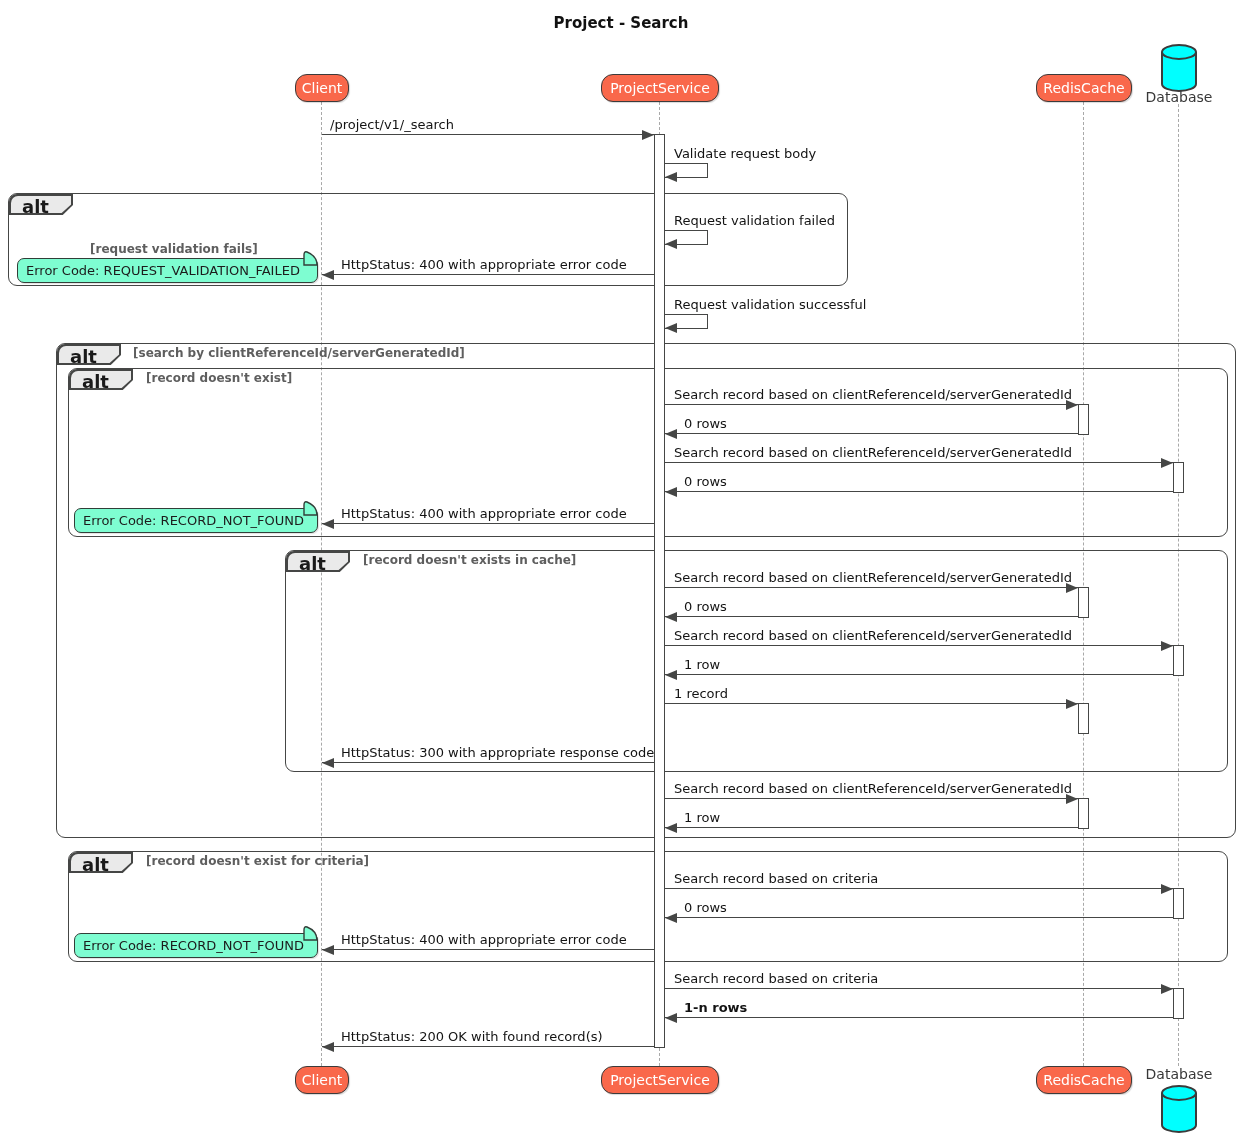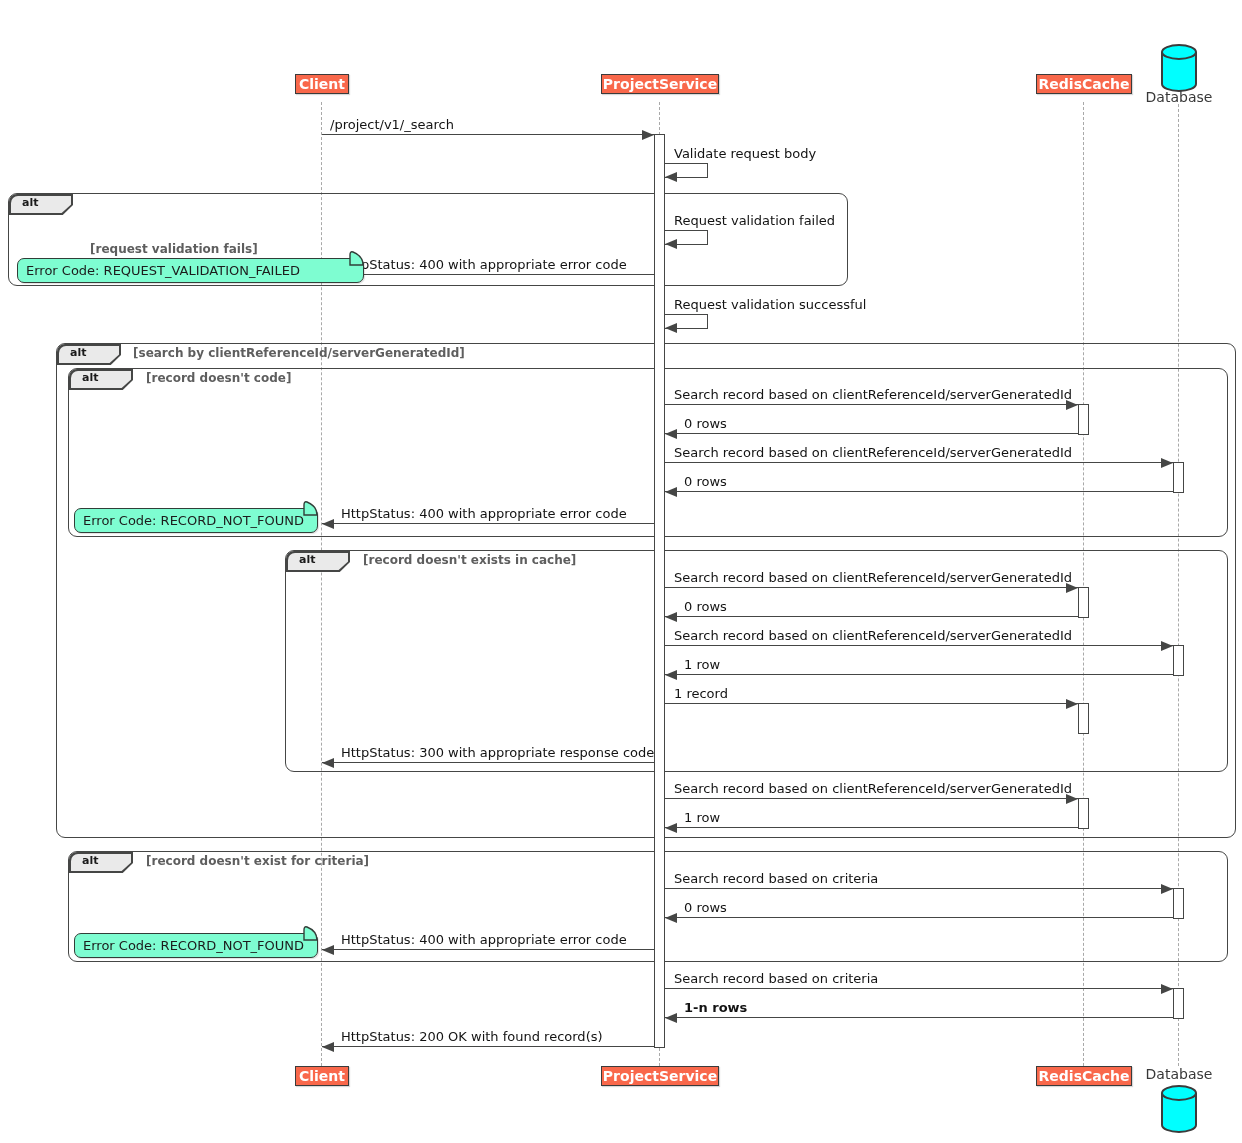--- a/index.html
+++ b/index.html
@@ -6,56 +6,56 @@
   #canvas {
     position:relative; width:1242px; height:1143px; background:#ffffff;
     font-family:"DejaVu Sans", "Liberation Sans", sans-serif; overflow:hidden;
   }
   .title {
     position:absolute; top:14px; left:0; width:1242px; text-align:center;
     font-size:15px; font-weight:bold; color:#111;
   }
   .lifeline { position:absolute; width:0; border-left:1px dashed #a9a9a9; }
   .participant {
-    position:absolute; height:20px; background:#f9684b; border:1.6px solid #3b3b3b;
-    border-radius:0; color:#ffffff; font-size:14px; display:flex;
+    position:absolute; height:28px; background:#f9684b; border:1.6px solid #3b3b3b;
+    border-radius:12px; color:#ffffff; font-size:14px; display:flex;
     align-items:center; justify-content:center; box-sizing:border-box;
     box-shadow:1px 1px 1px rgba(0,0,0,0.15);
-    font-weight:bold;
   }
   .db-label { position:absolute; width:80px; text-align:center; font-size:14px; color:#383838; }
   .db-cyl { position:absolute; }
   .act { position:absolute; width:11px; background:#ffffff; border:1.3px solid #454645; box-sizing:border-box; }
   .frag { position:absolute; border:1.6px solid #454645; border-radius:9px; box-sizing:border-box; }
   .frag-tab { position:absolute; width:64px; height:21px; }
   .tab-outer { position:absolute; left:0; top:0; width:100%; height:100%; background:#454645;
     clip-path:polygon(0 0, 100% 0, 100% 52%, 84% 100%, 0 100%); border-top-left-radius:8px; }
   .tab-inner { position:absolute; left:1.6px; top:1.6px; right:1.6px; bottom:1.6px; background:#eaeaea;
     clip-path:polygon(0 0, 100% 0, 100% 48%, 83% 100%, 0 100%); border-top-left-radius:7px; }
-  .tab-text { position:absolute; left:13px; top:2px; font-size:11px; font-weight:bold; color:#1a1a1a; }
+  .tab-text { position:absolute; left:13px; top:2px; font-size:18px; font-weight:bold; color:#1a1a1a; }
   .guard { position:absolute; font-size:12px; font-weight:bold; color:#5e5e5e; white-space:nowrap; }
   .mlabel { position:absolute; font-size:13px; color:#131313; white-space:nowrap; }
   .line-h { position:absolute; height:0; border-top:1.4px solid #454645; }
   .head-r { position:absolute; width:0; height:0; border-left:12px solid #454645;
     border-top:5px solid transparent; border-bottom:5px solid transparent; }
   .head-l { position:absolute; width:0; height:0; border-right:12px solid #454645;
     border-top:5px solid transparent; border-bottom:5px solid transparent; }
   .self-loop { position:absolute; width:43px; height:15px; border:1.4px solid #454645;
     border-left:none; box-sizing:border-box; }
   .note { position:absolute; height:25px; background:#7efdd1; border:1.5px solid #323e38;
     border-radius:7px; box-sizing:border-box; font-size:13px; color:#1c1c1c;
     display:flex; align-items:center; padding-left:8px; white-space:nowrap;
     box-shadow:1px 1px 1px rgba(0,0,0,0.12); }
   .note-fold { position:absolute; top:-9px; right:-2px; }
 </style>
 </head>
 <body>
 
 <div id="canvas">
 
+  <div class="title">Project - Search</div>
 
   <div class="lifeline" style="left:321px; top:102px; height:964px;"></div>
   <div class="lifeline" style="left:659px; top:102px; height:964px;"></div>
   <div class="lifeline" style="left:1083px; top:102px; height:964px;"></div>
   <div class="lifeline" style="left:1178px; top:104px; height:962px;"></div>
 
   <div class="frag" style="left:8px; top:193px; width:840px; height:93px;">
     <div class="frag-tab">
       <div class="tab-outer"></div>
       <div class="tab-inner"></div>
@@ -73,21 +73,21 @@
   </div>
   <div class="guard" style="left:133px; top:346px;">[search by clientReferenceId/serverGeneratedId]</div>
 
   <div class="frag" style="left:68px; top:368px; width:1160px; height:169px;">
     <div class="frag-tab">
       <div class="tab-outer"></div>
       <div class="tab-inner"></div>
       <div class="tab-text">alt</div>
     </div>
   </div>
-  <div class="guard" style="left:146px; top:371px;">[record doesn't code]</div>
+  <div class="guard" style="left:146px; top:371px;">[record doesn't exist]</div>
 
   <div class="frag" style="left:285px; top:550px; width:943px; height:222px;">
     <div class="frag-tab">
       <div class="tab-outer"></div>
       <div class="tab-inner"></div>
       <div class="tab-text">alt</div>
     </div>
   </div>
   <div class="guard" style="left:363px; top:553px;">[record doesn't exists in cache]</div>
 
@@ -247,21 +247,21 @@
     <div class="line-h" style="left:665px; top:1017px; width:508px;"></div>
     <div class="head-l" style="left:665px; top:1013px;"></div>
   </div>
 
   <div>
     <div class="mlabel" style="left:341px; top:1029px;">HttpStatus: 200 OK with found record(s)</div>
     <div class="line-h" style="left:322px; top:1046px; width:332px;"></div>
     <div class="head-l" style="left:322px; top:1042px;"></div>
   </div>
 
-  <div class="note" style="left:17px; top:258px; width:347px;">
+  <div class="note" style="left:17px; top:258px; width:301px;">
     <span>Error Code: REQUEST_VALIDATION_FAILED</span>
     <svg class="note-fold" width="16" height="16" viewBox="0 0 16 16">
       <path d="M1 15 L1 5 Q1 1 4 2 Q14 6 14 15 Z" fill="#7efdd1" stroke="#323e38" stroke-width="1.4"></path>
     </svg>
   </div>
   <div class="note" style="left:74px; top:508px; width:244px;">
     <span>Error Code: RECORD_NOT_FOUND</span>
     <svg class="note-fold" width="16" height="16" viewBox="0 0 16 16">
       <path d="M1 15 L1 5 Q1 1 4 2 Q14 6 14 15 Z" fill="#7efdd1" stroke="#323e38" stroke-width="1.4"></path>
     </svg>

